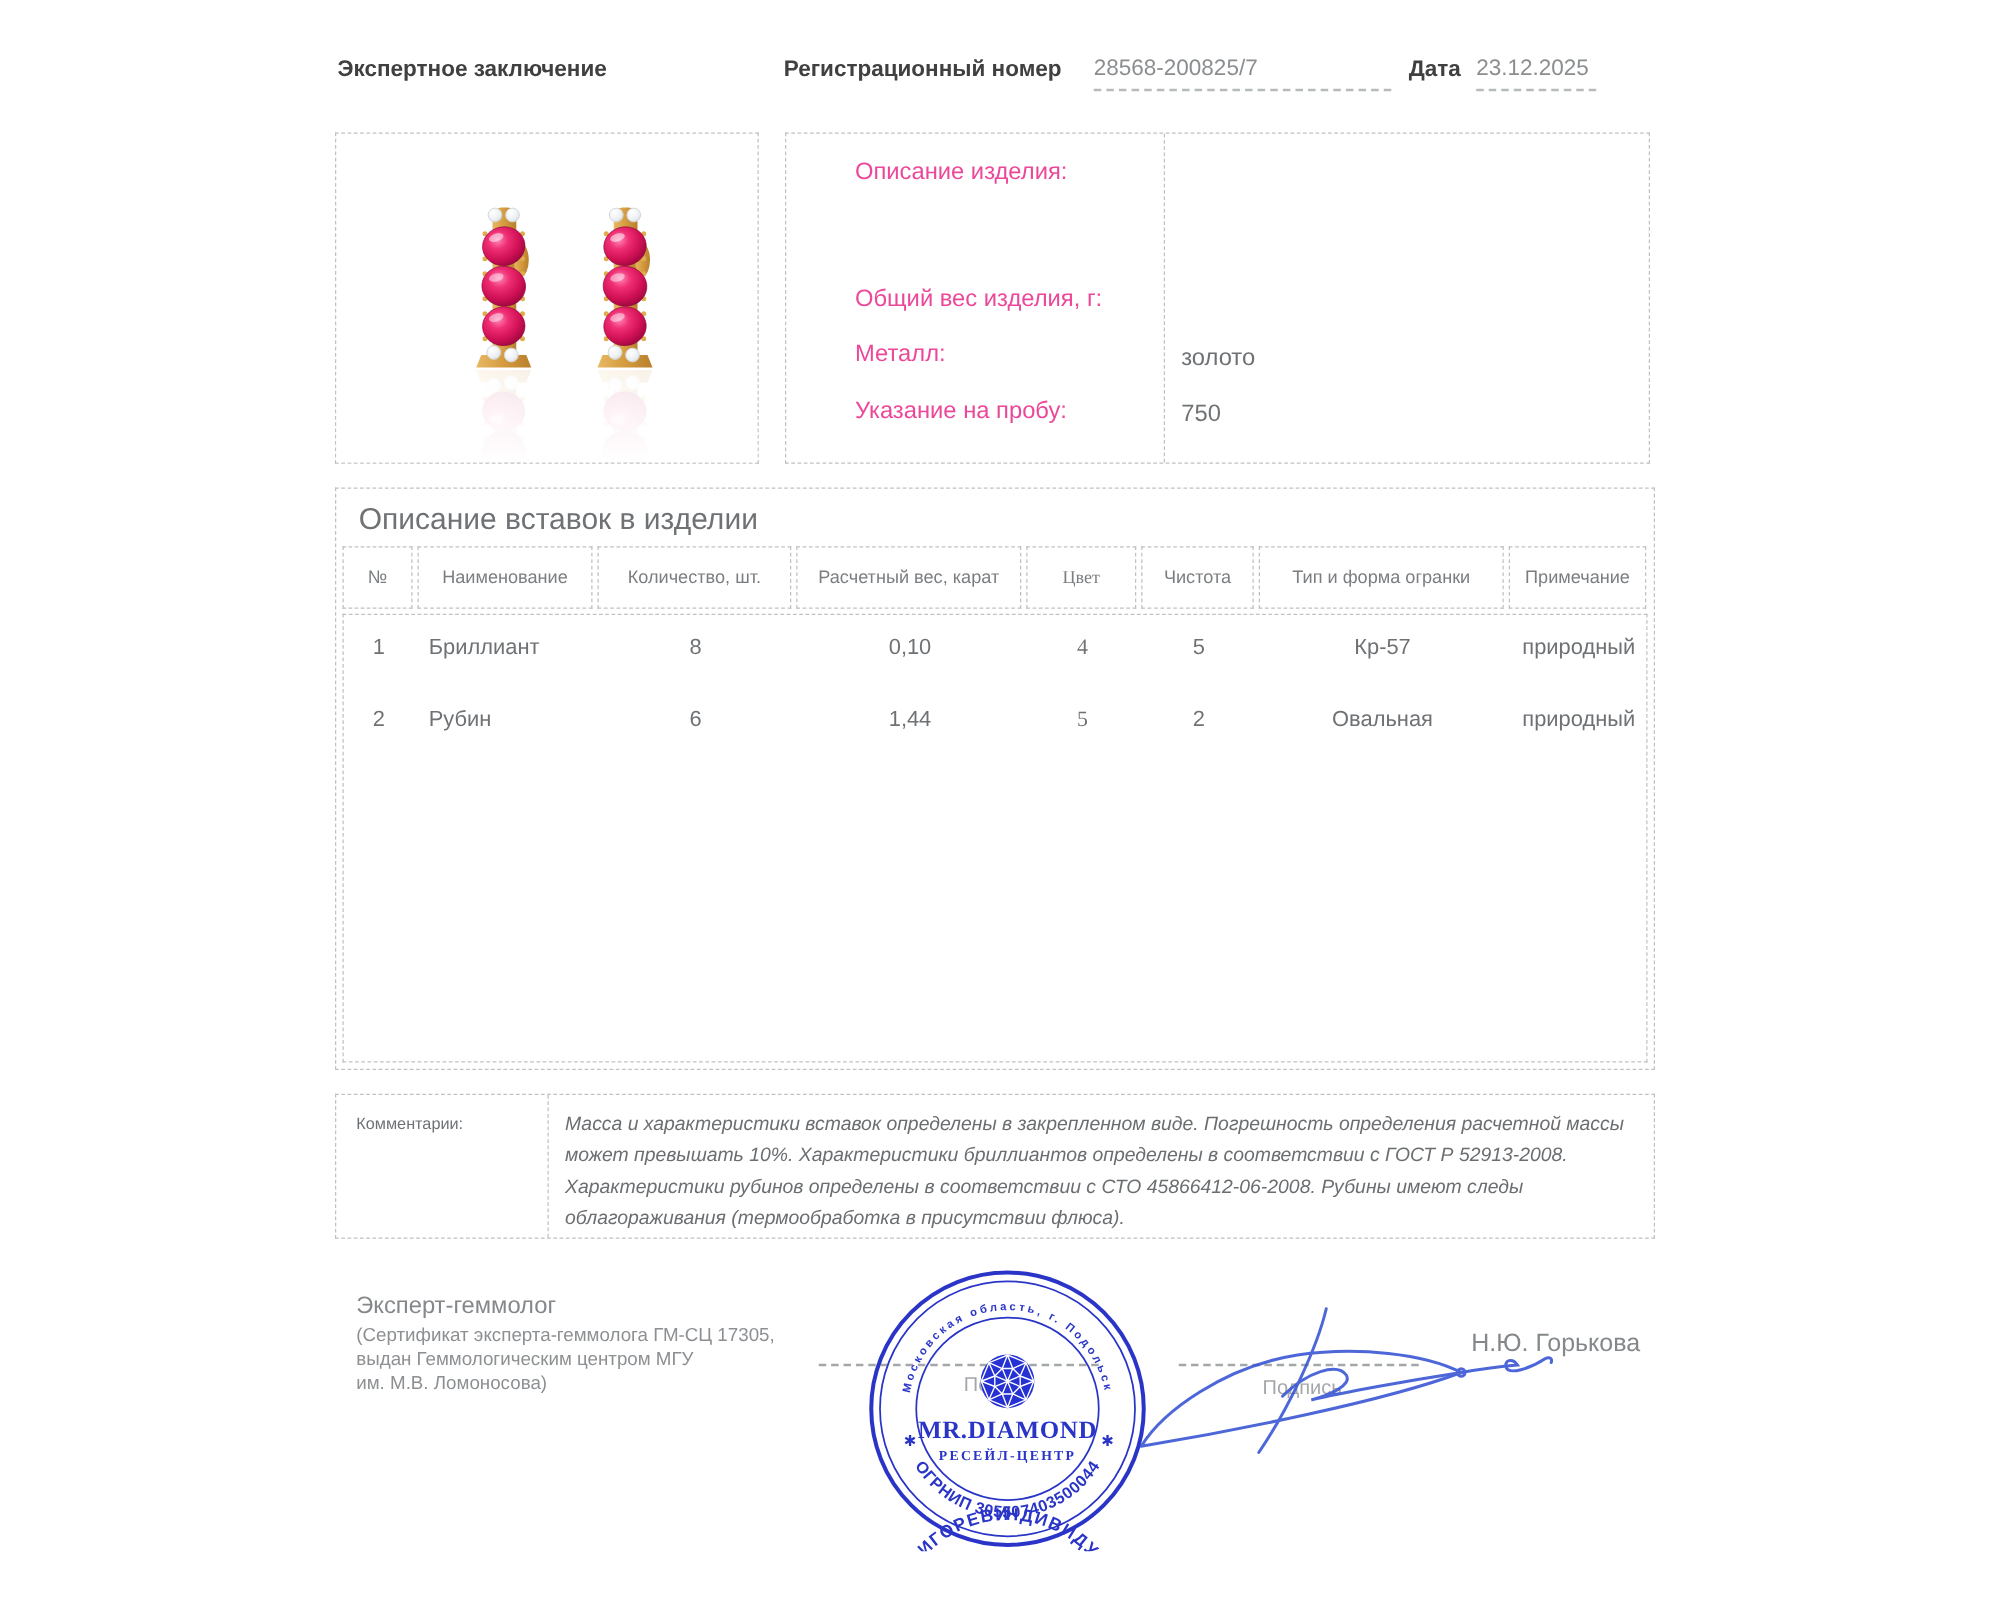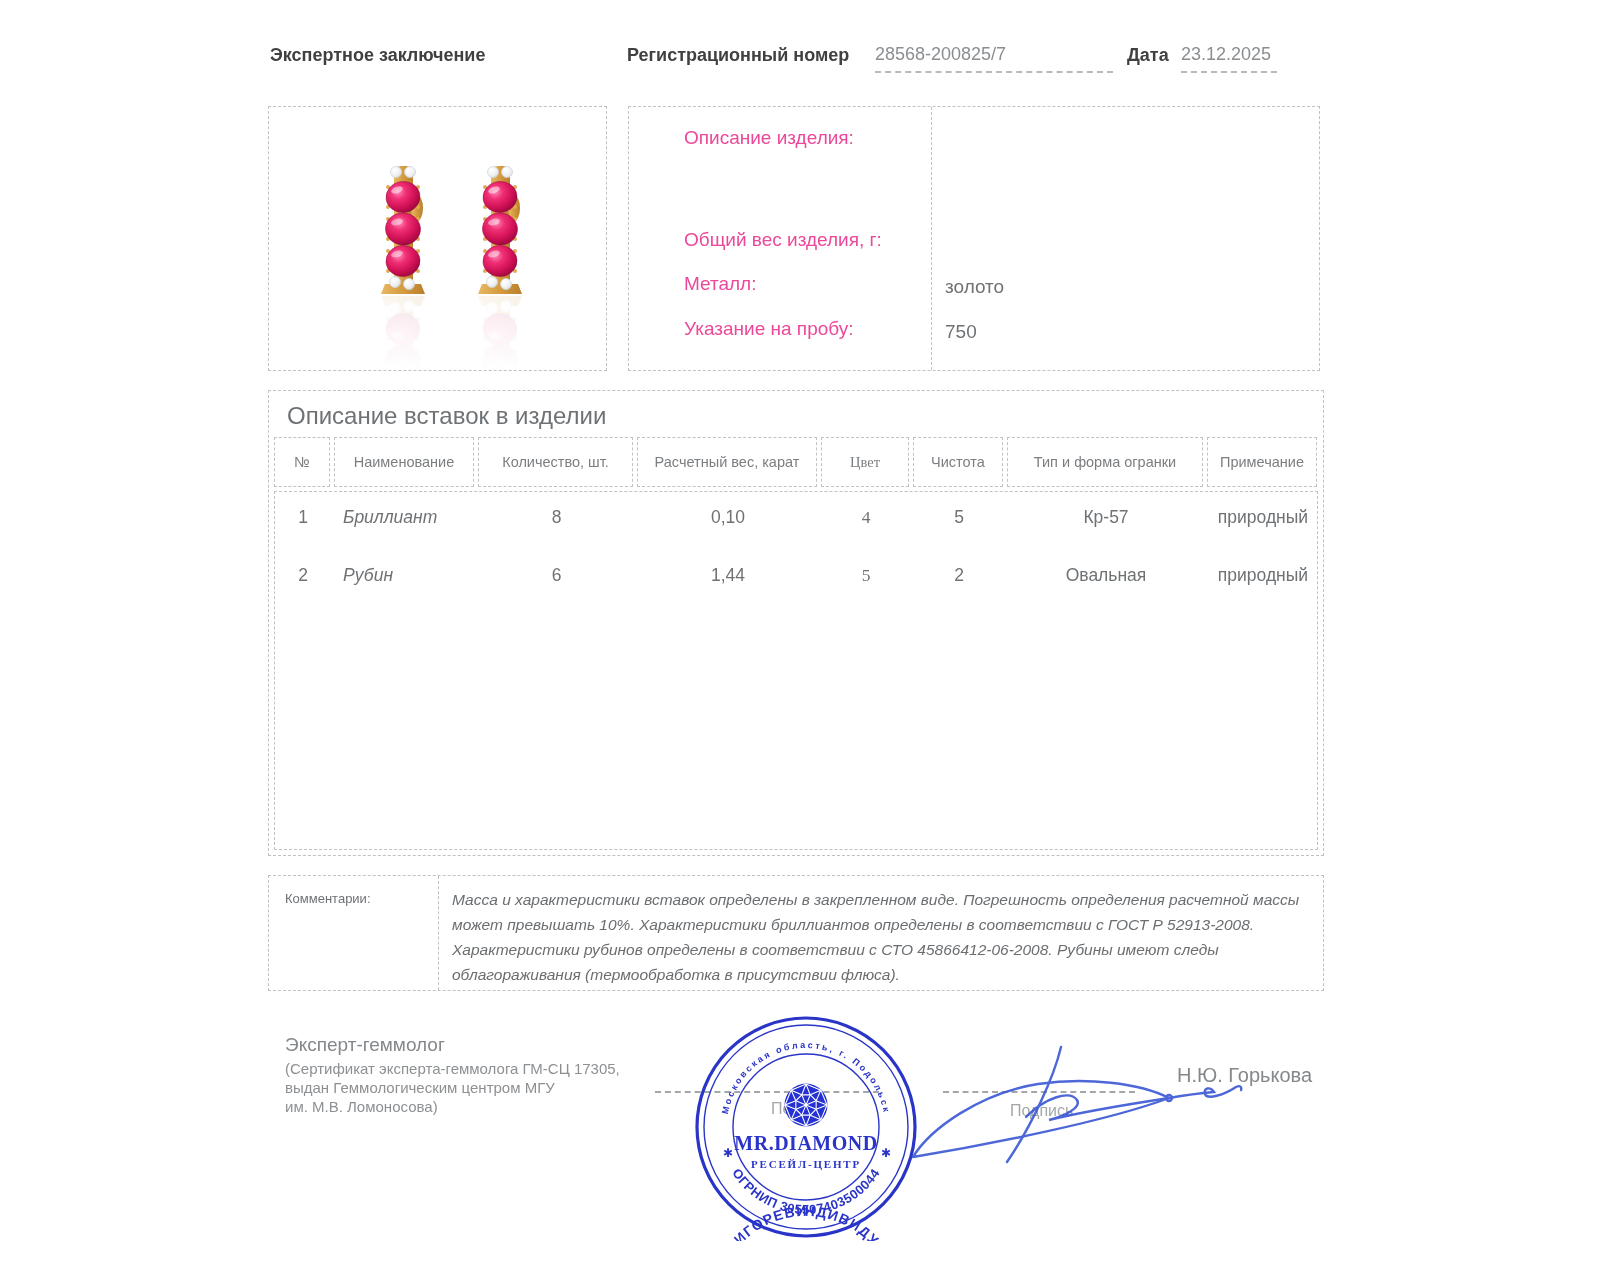--- a/index.html
+++ b/index.html
@@ -17,21 +17,21 @@
   
   .tbl-title{position:absolute;left:18px;top:11px;font-size:24px;color:#6f7275;}
   .thead{position:absolute;left:5px;top:46px;display:flex;gap:4px;height:50px;}
   .th{border:1px dashed #bfc2c4;display:flex;align-items:center;justify-content:center;
       font-size:14.5px;color:#7b7e81;text-align:center;box-sizing:border-box;}
   .tbody{position:absolute;left:5px;top:100px;right:5px;bottom:5px;border:1px dashed #bfc2c4;}
   .tr{display:flex;gap:4px;height:24px;align-items:center;}
   .tr1{margin-top:13px;}
   .tr2{margin-top:34px;}
   .td{font-size:17.5px;color:#6f7275;text-align:center;box-sizing:border-box;}
-  .td.cL{text-align:left;padding-left:8px;font-style:italic;}
+  .td.cL{text-align:left;padding-left:8px;}
   .c0{width:56px;flex:none;}  .c1{width:140px;flex:none;} .c2{width:155px;flex:none;}
   .c3{width:180px;flex:none;} .c4{width:88px;flex:none;font-family:Liberation Serif, serif;}  .c5{width:90px;flex:none;}
   .c6{width:196px;flex:none;} .c7{width:110px;flex:none;}
   
   .cmt-divider{position:absolute;left:169px;top:0;bottom:0;border-left:1px dashed #bfc2c4;}
   .cmt-label{position:absolute;left:16px;top:15px;font-size:13px;color:#6f7275;}
   .cmt-text{position:absolute;left:183px;top:11px;width:850px;font-size:15.5px;line-height:25px;color:#6b6e71;font-style:italic;}
   
   .exp-title{position:absolute;left:285px;top:1034px;font-size:19px;color:#85888b;}
   .exp-cert{position:absolute;left:285px;top:1059px;font-size:15px;line-height:19px;color:#8d9093;}

